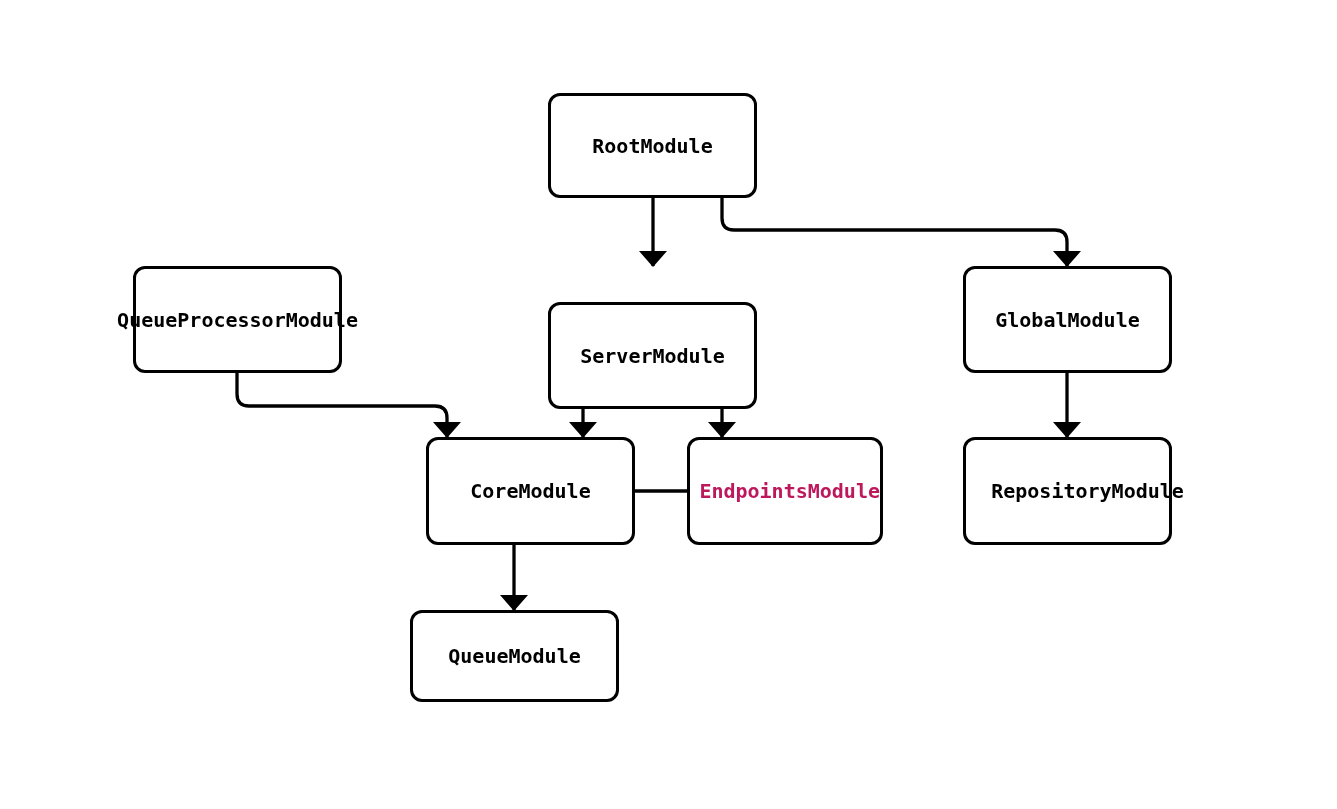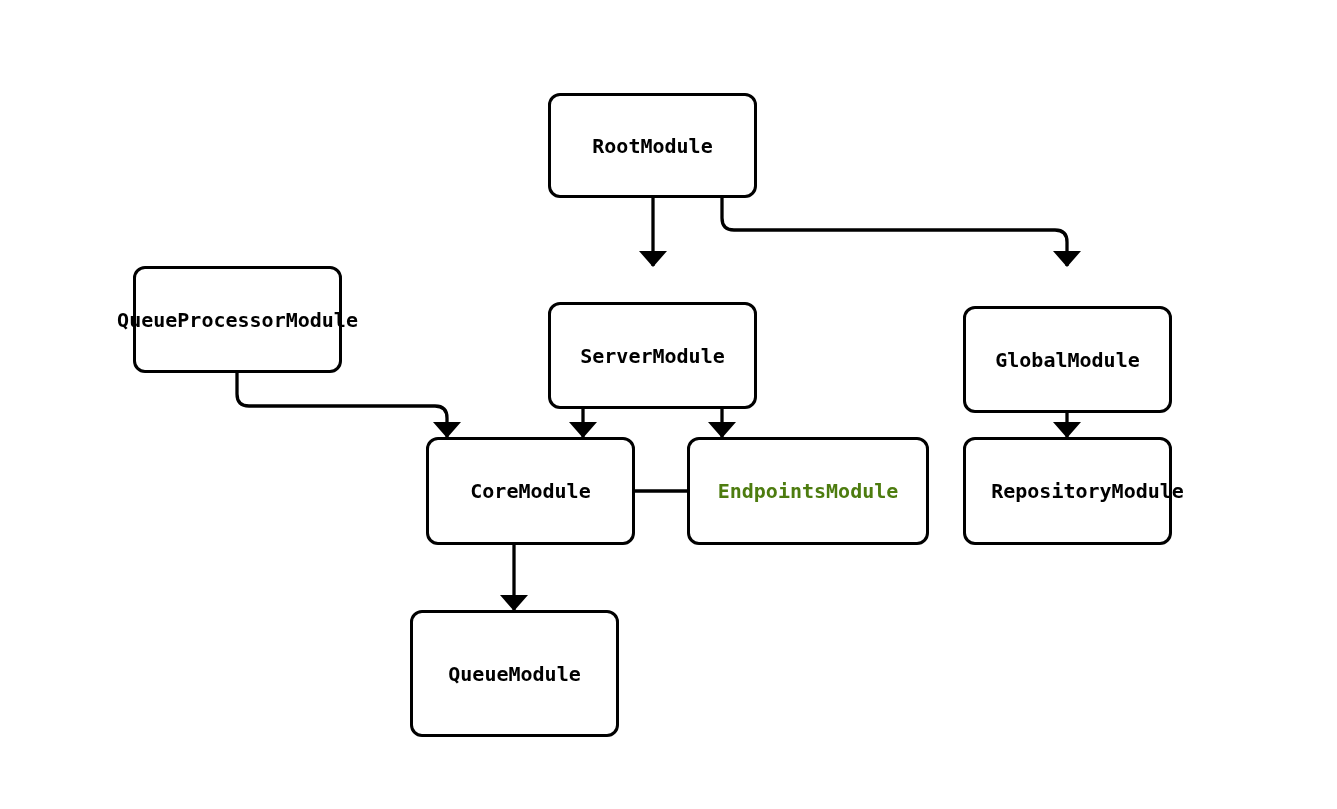--- a/index.html
+++ b/index.html
@@ -61,33 +61,33 @@
       <div class="node-line" style="font-size: 20px;">Module</div>
     </div>
     <div class="node" style="left: 133px; top: 266px; width: 209px; height: 107px; border: 3px solid rgb(0, 0, 0); border-radius: 12px; background: rgb(255, 255, 255); color: rgb(0, 0, 0);">
       <div class="node-line" style="font-size: 20px;">QueueProcessor</div>
       <div class="node-line" style="font-size: 20px;">Module</div>
     </div>
     <div class="node" style="left: 548px; top: 266px; width: 209px; height: 107px; border: 3px solid rgb(0, 0, 0); border-radius: 12px; background: rgb(255, 255, 255); color: rgb(0, 0, 0); margin-top: 36px;">
       <div class="node-line" style="font-size: 20px;">Server</div>
       <div class="node-line" style="font-size: 20px;">Module</div>
     </div>
-    <div class="node" style="left: 963px; top: 266px; width: 209px; height: 107px; border: 3px solid rgb(0, 0, 0); border-radius: 12px; background: rgb(255, 255, 255); color: rgb(0, 0, 0); margin-top: 40px;">
+    <div class="node" style="left: 963px; top: 266px; width: 209px; height: 107px; border: 3px solid rgb(0, 0, 0); border-radius: 12px; background: rgb(255, 255, 255); color: rgb(0, 0, 0);">
       <div class="node-line" style="font-size: 20px;">Global</div>
       <div class="node-line" style="font-size: 20px;">Module</div>
     </div>
     <div class="node" style="left: 426px; top: 437px; width: 209px; height: 108px; border: 3px solid rgb(0, 0, 0); border-radius: 12px; background: rgb(255, 255, 255); color: rgb(0, 0, 0);">
       <div class="node-line" style="font-size: 20px;">Core</div>
       <div class="node-line" style="font-size: 20px;">Module</div>
     </div>
-    <div class="node" style="left: 687px; top: 437px; width: 242px; height: 108px; border: 3px solid rgb(0, 0, 0); border-radius: 12px; background: rgb(255, 255, 255); color: #4d7c0f;">
+    <div class="node" style="left: 687px; top: 437px; width: 196px; height: 108px; border: 3px solid rgb(0, 0, 0); border-radius: 12px; background: rgb(255, 255, 255); color: #be185d; justify-content: flex-end;">
       <div class="node-line" style="font-size: 20px;">Endpoints</div>
       <div class="node-line" style="font-size: 20px;">Module</div>
     </div>
     <div class="node" style="left: 963px; top: 437px; width: 209px; height: 108px; border: 3px solid rgb(0, 0, 0); border-radius: 12px; background: rgb(255, 255, 255); color: rgb(0, 0, 0); padding-left: 40px;">
       <div class="node-line" style="font-size: 20px;">Repository</div>
       <div class="node-line" style="font-size: 20px;">Module</div>
     </div>
-    <div class="node" style="left: 410px; top: 610px; width: 209px; height: 127px; border: 3px solid rgb(0, 0, 0); border-radius: 12px; background: rgb(255, 255, 255); color: rgb(0, 0, 0);">
+    <div class="node" style="left: 410px; top: 610px; width: 209px; height: 92px; border: 3px solid rgb(0, 0, 0); border-radius: 12px; background: rgb(255, 255, 255); color: rgb(0, 0, 0);">
       <div class="node-line" style="font-size: 20px;">Queue</div>
       <div class="node-line" style="font-size: 20px;">Module</div>
     </div>
   </div>
 
 </body></html>

